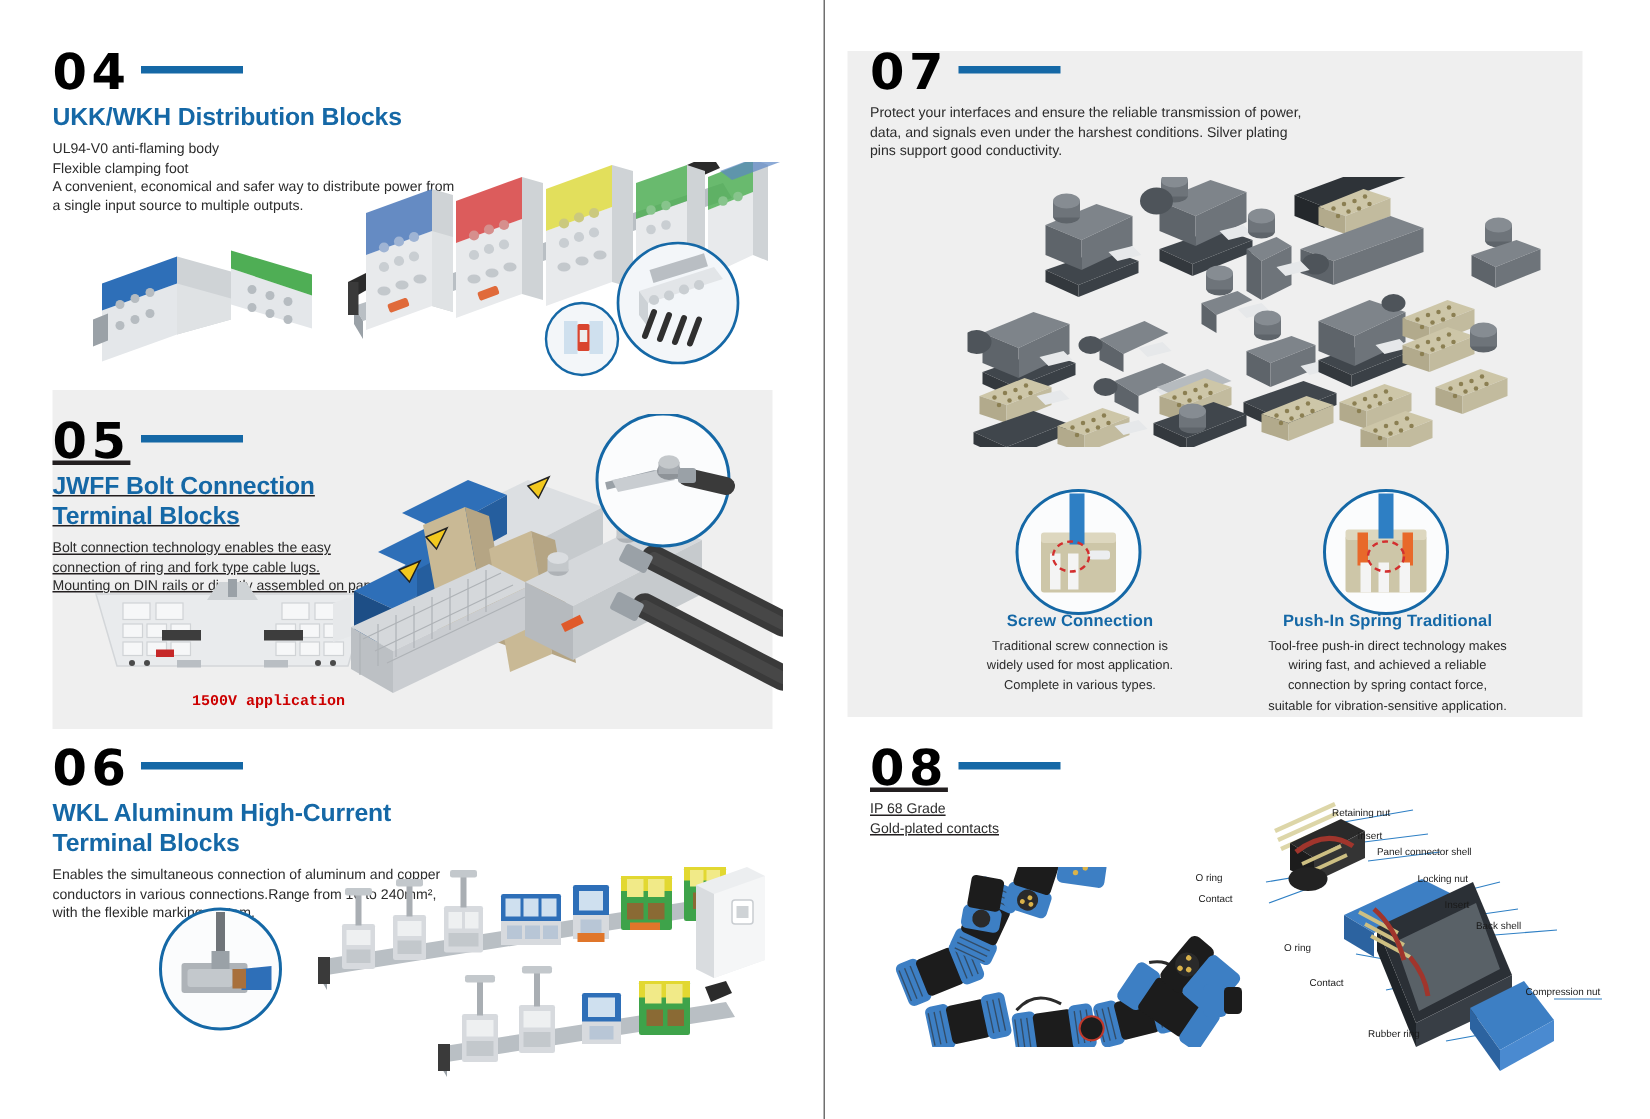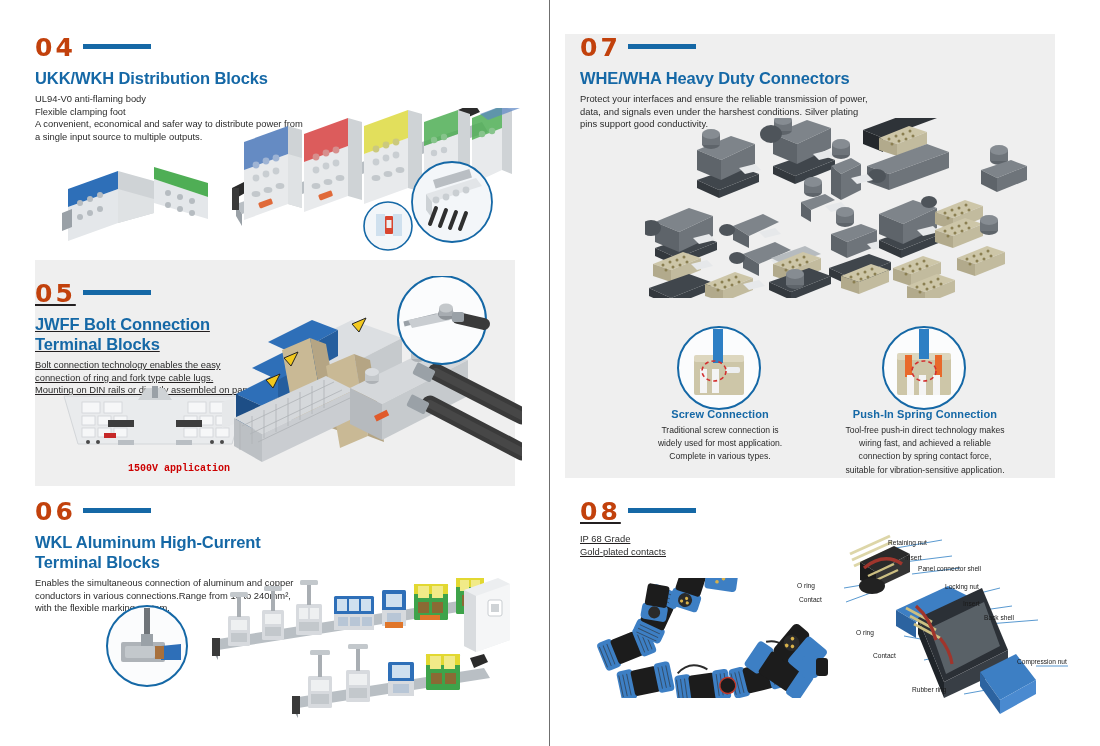--- a/index.html
+++ b/index.html
@@ -43,24 +43,24 @@
   .sec-head { position: absolute; }
   .num-row {
     display: flex;
     align-items: center;
     gap: 7px;
     height: 34px;
   }
   .num {
     font-family: "DejaVu Sans", sans-serif;
     font-weight: bold;
-    font-size: 25px;
+    font-size: 33px;
     line-height: 33px;
     letter-spacing: 3px;
-    color: #c2410c;
+    color: #000000;
   }
   .rule {
     width: 68px;
     height: 5px;
     background: #1568a6;
     margin-bottom: 2px;
   }
   .title {
     color: #1568a6;
     font-weight: bold;
@@ -557,21 +557,20 @@
   <div class="col col-right">
 
     <div class="section" style="left:0;top:0;width:550px;height:486px;">
       <div class="panel" style="left:15px;top:34px;width:490px;height:444px;"></div>
 
       <div class="sec-head" style="left:30px;top:30px;width:330px;">
         <div class="num-row">
           <span class="num">07</span>
           <span class="rule"></span>
         </div>
-        <div class="title">WHE/WHA Heavy Duty Connectors</div>
         <div class="body">Protect your interfaces and ensure the reliable transmission of power,
  data, and signals even under the harshest conditions. Silver plating
 pins support good conductivity.</div>
       </div>
 
       <div class="art" style="left:95px;top:118px;">
         <svg width="400" height="180" viewBox="0 0 400 180">
           <defs>
             <g id="hood">
               <polygon points="0,14 34,0 58,8 24,24" fill="#7e848a"></polygon>
@@ -751,21 +750,21 @@
         </svg>
       </div>
 
       <div style="position:absolute;left:52px;top:408px;width:236px;">
         <div class="cap-title">Screw Connection</div>
         <div class="cap-body">Traditional screw connection is
 widely used for most application.
 Complete in various types.</div>
       </div>
       <div style="position:absolute;left:252px;top:408px;width:246px;">
-        <div class="cap-title">Push-In Spring  Connection</div>
+        <div class="cap-title">Push-In Spring  Traditional</div>
         <div class="cap-body">Tool-free push-in direct technology makes
 wiring fast, and achieved a reliable
 connection by spring contact force,
 suitable for vibration-sensitive application.</div>
       </div>
     </div>
 
     <div class="section" style="left:0;top:486px;width:550px;height:260px;">
       <div class="sec-head" style="left:30px;top:8px;width:280px;text-decoration:underline;">
         <div class="num-row">

